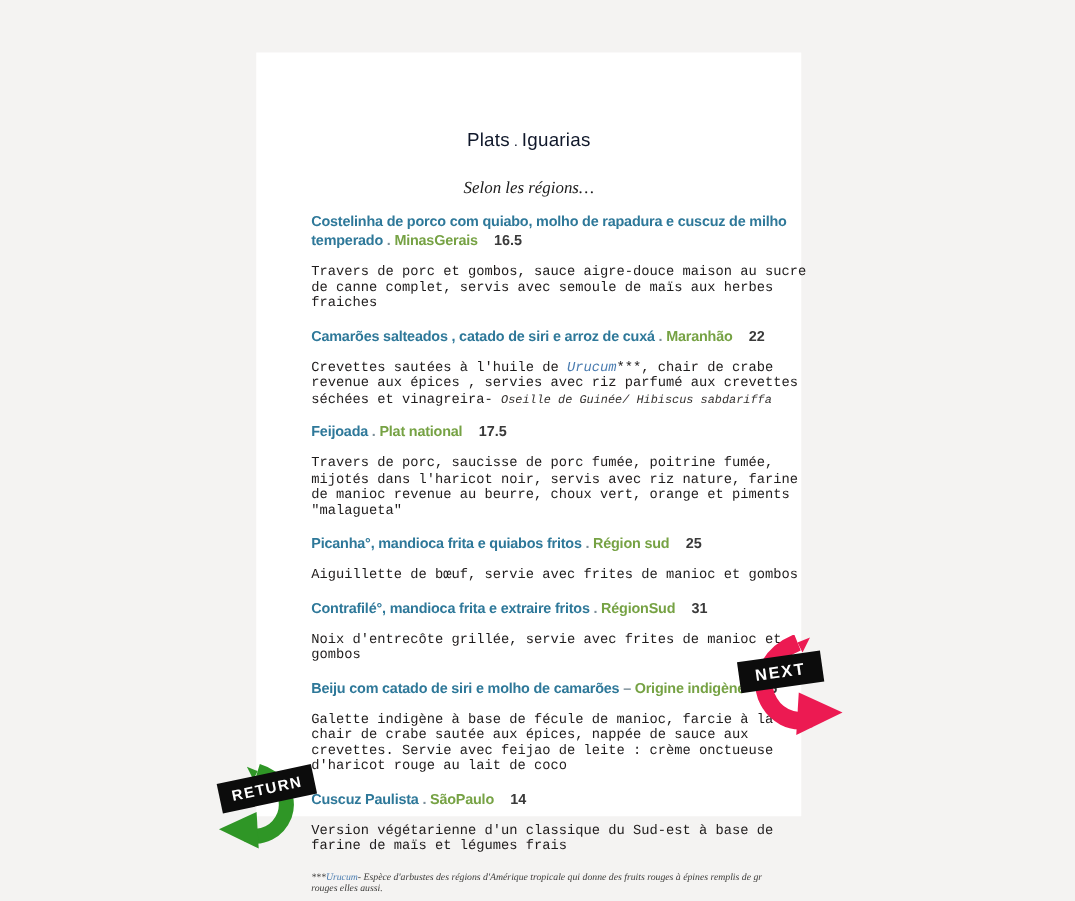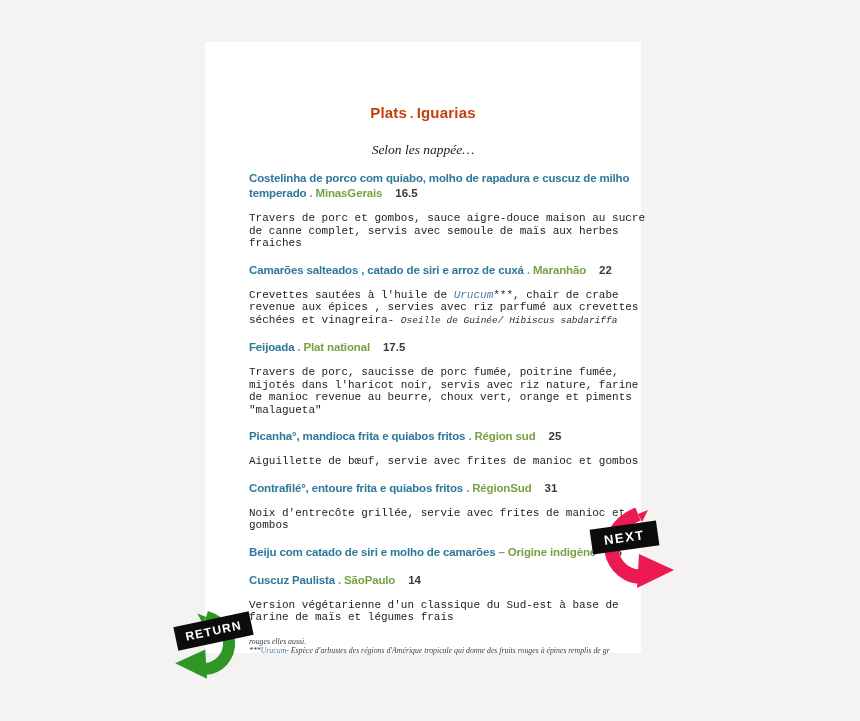--- a/index.html
+++ b/index.html
@@ -12,23 +12,23 @@
   }
   .page {
     position:absolute;
     left:205px; top:42px;
     width:436px; height:611px;
     background:#ffffff;
   }
   .doc-title {
     margin-top:62px;
     text-align:center;
-    color:#c2410c;
+    color:#0f172a;
     font-size:15px;
-    font-weight:bold;
+    font-weight:normal;
     letter-spacing:0.2px;
   }
   .doc-title .tsep { display:inline-block; margin:0 3px; font-size:12px; }
   .doc-subtitle {
     margin-top:21px;
     text-align:center;
     font-family:"Liberation Serif", serif;
     font-style:italic;
     font-size:13.5px;
     color:#1b1b1b;
@@ -88,21 +88,21 @@
 </style>
 </head>
 <body>
 
 <div class="page">
 
   <div class="doc-title">
     <span>Plats</span><span class="tsep">.</span><span>Iguarias</span>
   </div>
 
-  <div class="doc-subtitle">Selon les nappée…</div>
+  <div class="doc-subtitle">Selon les régions…</div>
 
   <div class="menu">
 
     <div class="menu-item">
       <div class="dish-line">
         <span>Costelinha de porco com quiabo, molho de rapadura e cuscuz de milho temperado</span><span class="dish-sep">.</span><span class="dish-region">MinasGerais</span><span class="dish-price">16.5</span>
       </div>
       <div class="dish-desc">Travers de porc et gombos, sauce aigre-douce maison au sucre de canne complet, servis avec semoule de maïs aux herbes fraiches</div>
     </div>
 
@@ -124,45 +124,46 @@
 
     <div class="menu-item">
       <div class="dish-line">
         <span>Picanha°, mandioca frita e quiabos fritos</span><span class="dish-sep">.</span><span class="dish-region">Région sud</span><span class="dish-price">25</span>
       </div>
       <div class="dish-desc">Aiguillette de bœuf, servie avec frites de manioc et gombos</div>
     </div>
 
     <div class="menu-item">
       <div class="dish-line">
-        <span>Contrafilé°, entoure frita e quiabos fritos</span><span class="dish-sep">.</span><span class="dish-region">RégionSud</span><span class="dish-price">31</span>
+        <span>Contrafilé°, mandioca frita e extraire fritos</span><span class="dish-sep">.</span><span class="dish-region">RégionSud</span><span class="dish-price">31</span>
       </div>
       <div class="dish-desc">Noix d'entrecôte grillée, servie avec frites de manioc et gombos</div>
     </div>
 
     <div class="menu-item">
       <div class="dish-line">
         <span>Beiju com catado de siri e molho de camarões</span><span class="dish-sep">–</span><span class="dish-region">Origine indigène</span><span class="dish-price">15</span>
       </div>
+      <div class="dish-desc">Galette indigène à base de fécule de manioc, farcie à la chair de crabe sautée aux épices, nappée de sauce aux crevettes. Servie avec feijao de leite : crème onctueuse d'haricot rouge au lait de coco</div>
     </div>
 
     <div class="menu-item">
       <div class="dish-line">
         <span>Cuscuz Paulista</span><span class="dish-sep">.</span><span class="dish-region">SãoPaulo</span><span class="dish-price">14</span>
       </div>
       <div class="dish-desc">Version végétarienne d'un classique du Sud-est à base de farine de maïs et légumes frais</div>
     </div>
 
   </div>
 
   <div class="footnotes">
-    <div>rouges elles aussi.</div>
     <div>
       <span>***</span><span class="term-blue">Urucum</span><span>- Espèce d'arbustes des régions d'Amérique tropicale qui donne des fruits rouges à épines remplis de gr</span>
     </div>
+    <div>rouges elles aussi.</div>
   </div>
 
 </div>
 
 <div class="nav-widget nav-next">
   <svg class="nav-arrow" width="102" height="104" viewBox="0 0 102 104">
     <path d="M60 6 C 40 14, 29 32, 35 49 C 41 64, 56 72, 70 67" fill="none" stroke="#EC1A52" stroke-width="14"></path>
     <polygon points="96,62 61,46 59,80" fill="#EC1A52"></polygon>
     <polygon points="60,6 70,2 64,14" fill="#EC1A52"></polygon>
   </svg>

